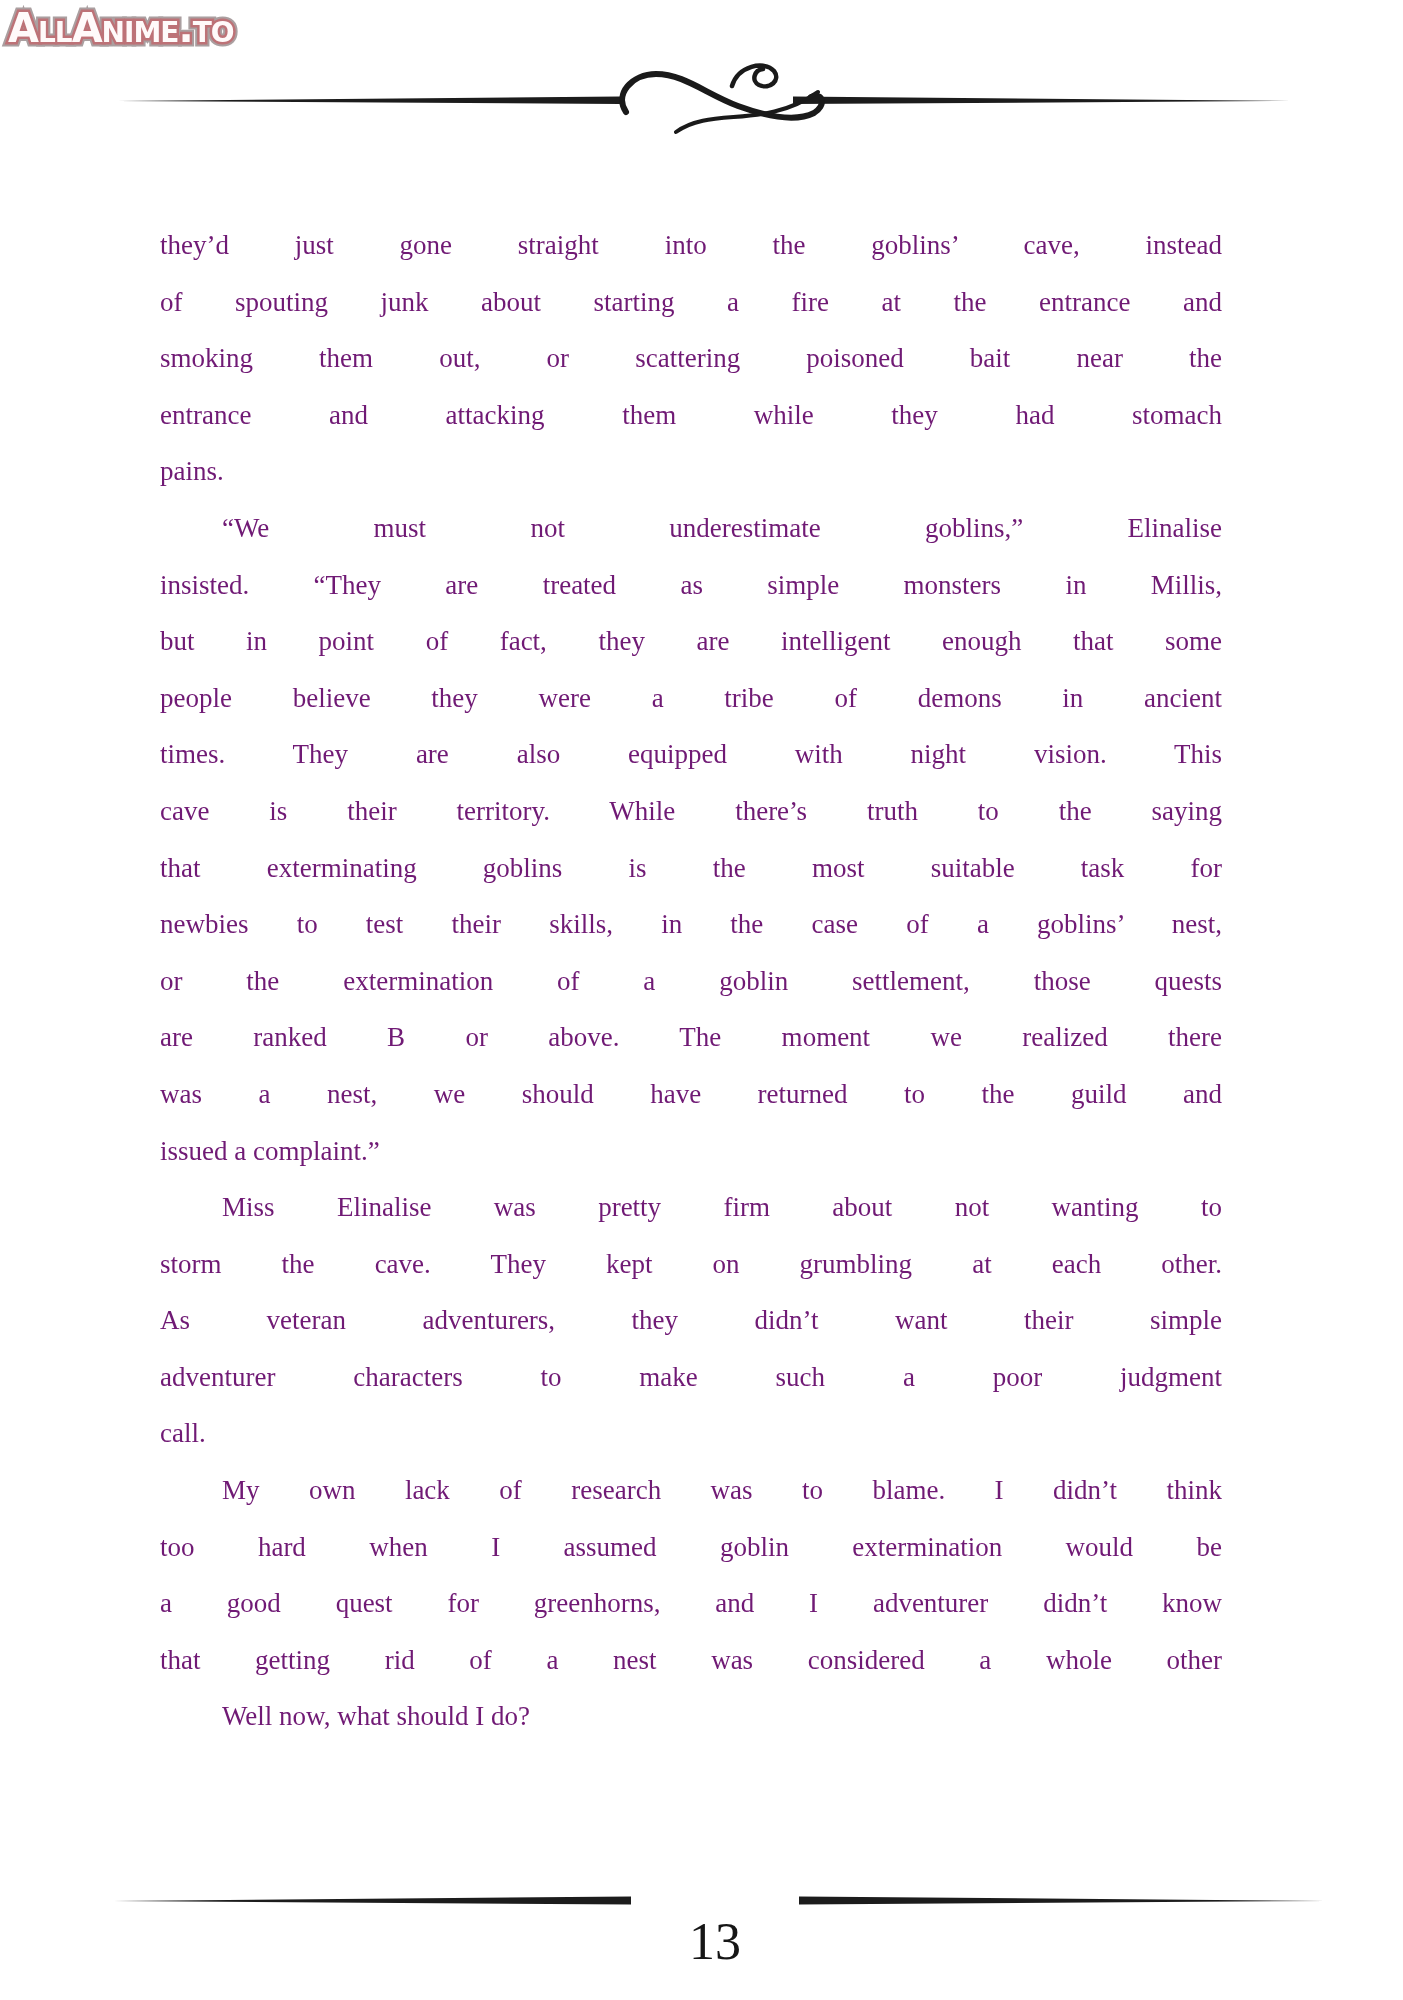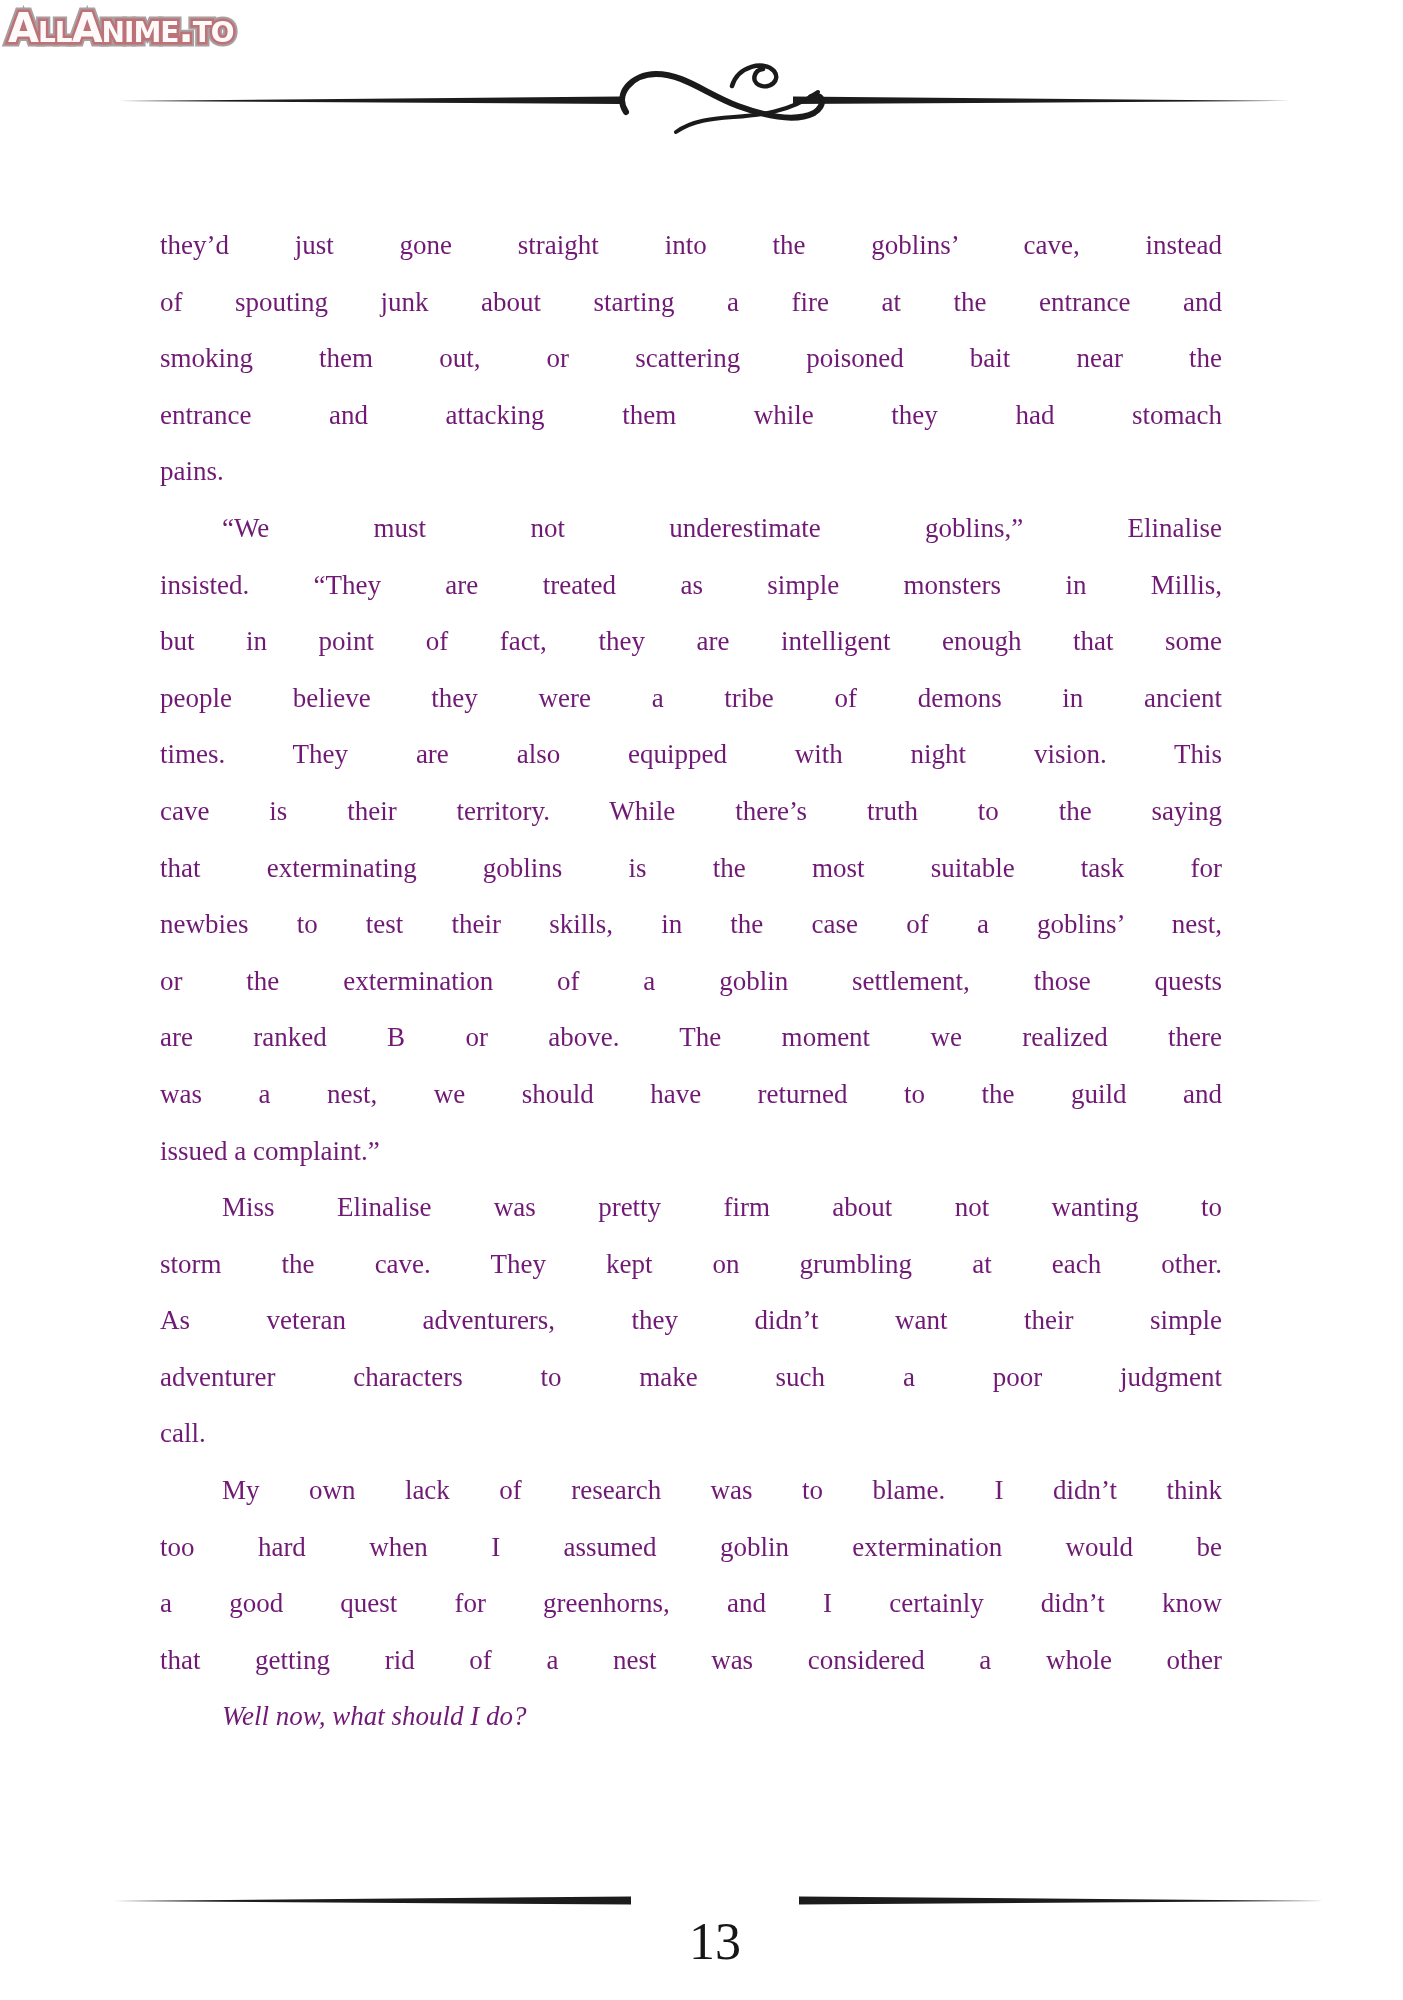--- a/index.html
+++ b/index.html
@@ -44,21 +44,21 @@
     position:absolute;left:160px;top:217px;width:1062px;
     font-size:27px;line-height:56.6px;color:#701a75;
   }
   .line{
     text-align:justify;
     text-align-last:justify;
     height:56.6px;white-space:nowrap;
   }
   .line.last{text-align-last:left;}
   .line.indent{text-indent:62px;}
-  .line.italic{font-style:italic;}
+  .line.italic{}
 
   
   .page-number{
     position:absolute;left:650px;top:1914px;width:130px;
     text-align:center;font-size:52px;line-height:56px;color:#161616;
     font-family:"Liberation Serif", serif;
   }
 </style>
 </head>
 <body>
@@ -99,21 +99,21 @@
     <div class="line">are ranked B or above. The moment we realized there</div>
     <div class="line">was a nest, we should have returned to the guild and</div>
     <div class="line last">issued a complaint.”</div>
     <div class="line indent">Miss Elinalise was pretty firm about not wanting to</div>
     <div class="line">storm the cave. They kept on grumbling at each other.</div>
     <div class="line">As veteran adventurers, they didn’t want their simple</div>
     <div class="line">adventurer characters to make such a poor judgment</div>
     <div class="line last">call.</div>
     <div class="line indent">My own lack of research was to blame. I didn’t think</div>
     <div class="line">too hard when I assumed goblin extermination would be</div>
-    <div class="line">a good quest for greenhorns, and I certainly didn’t know</div>
+    <div class="line">a good quest for greenhorns, and I adventurer didn’t know</div>
     <div class="line">that getting rid of a nest was considered a whole other</div>
     <div class="line indent last italic">Well now, what should I do?</div>
   </div>
 
 <svg class="rule" style="left:114px;top:1895px;" width="517" height="12">
   <polygon points="0,6 517,1.5 517,9.5"></polygon>
 </svg>
 <div class="page-number">13</div>
 <svg class="rule" style="left:799px;top:1895px;" width="526" height="12">
   <polygon points="0,1.5 526,6 0,9.5"></polygon>

